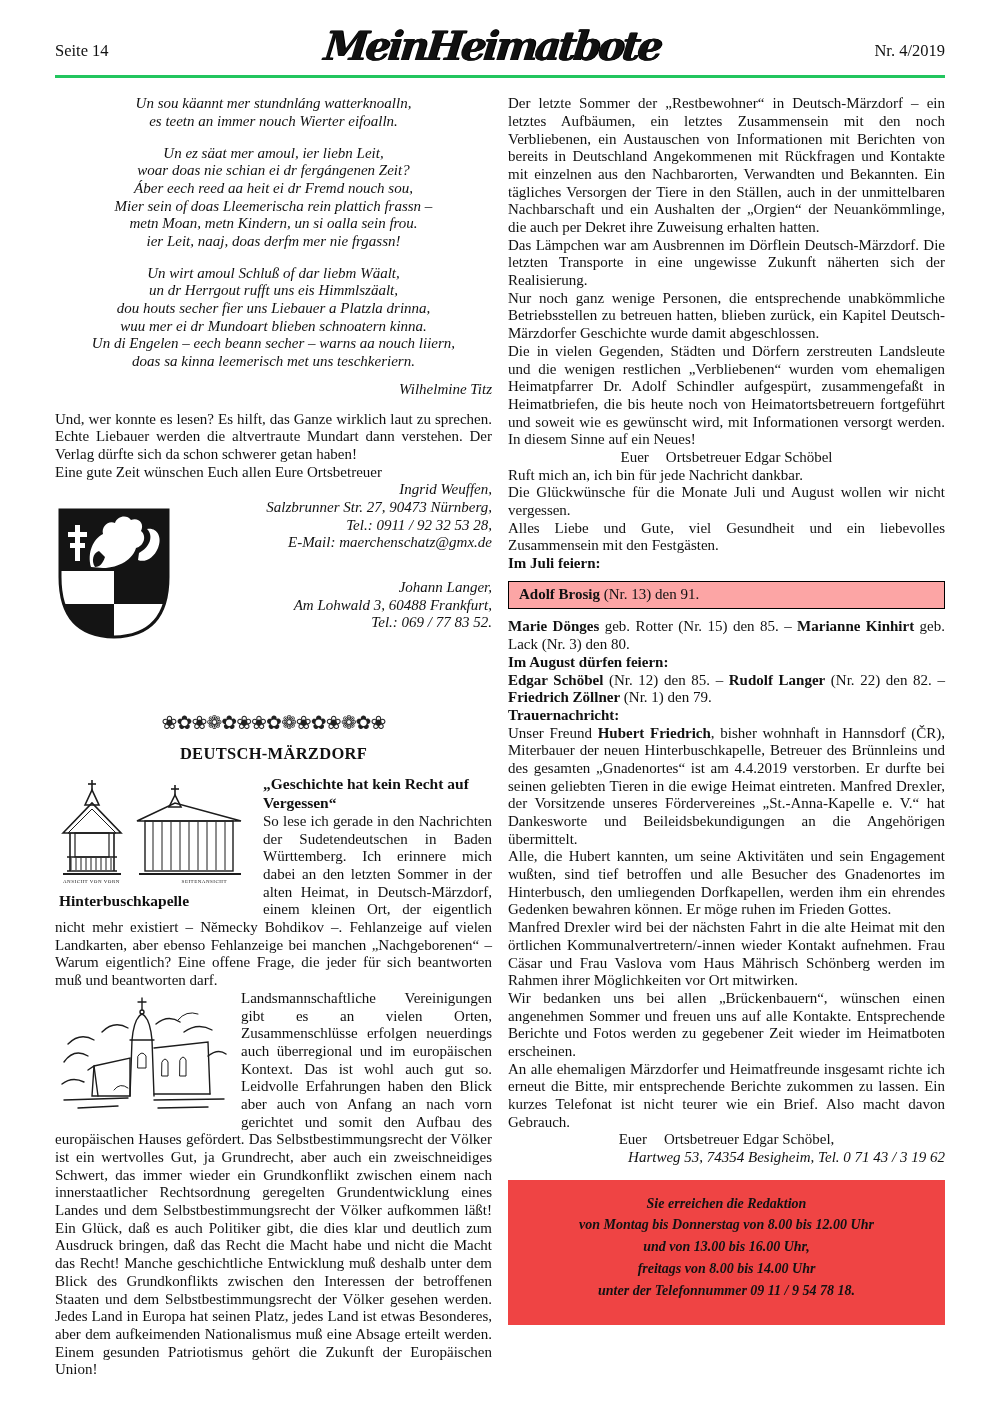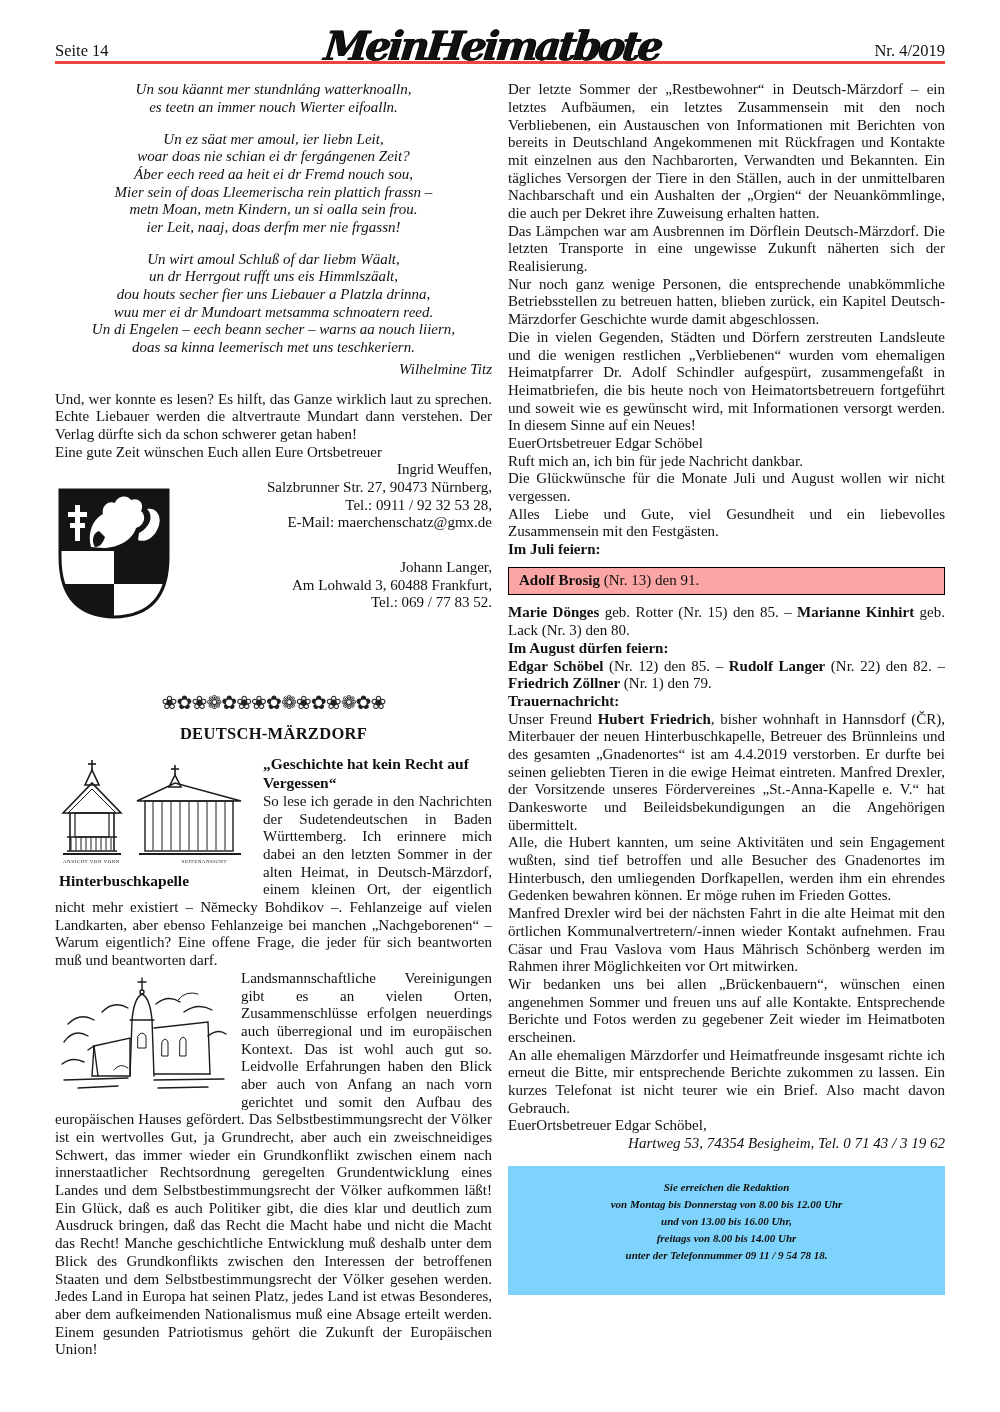--- a/index.html
+++ b/index.html
@@ -1,56 +1,56 @@
 <!DOCTYPE html>
 <html><head>
 <meta charset="utf-8">
 <style>
   html,body{margin:0;padding:0;background:#e8e8e8;}
   .page{width:1000px;height:1412px;background:#ffffff;color:#111;
         font-family:"Liberation Serif",serif;position:relative;overflow:hidden;margin:0 auto;}
   .inner{padding:30px 55px 0 55px;}
   
   .hdr{display:flex;justify-content:space-between;align-items:flex-end;
-       border-bottom:3px solid #ef4444;padding-bottom:0;position:relative;}
+       border-bottom:3px solid #22c55e;padding-bottom:14px;position:relative;}
   .hdr-side{font-size:16.5px;line-height:1;padding-bottom:2px;}
   .masthead{font-family:"DejaVu Serif",serif;font-weight:bold;font-style:italic;
             font-size:40px;line-height:.78;letter-spacing:-3px;transform:skewX(-6deg);
             text-shadow:.7px 0 #000,1.3px 0 #000;white-space:nowrap;}
   
   .cols{display:flex;gap:16px;margin-top:17px;}
   .col{width:437px;font-size:15px;line-height:1.18;text-align:justify;}
   p{margin:0;}
   .gap{}
   .b{font-weight:bold;}
   .it{}
   
   .poem{text-align:center;font-style:italic;}
   .poem .st{margin-bottom:14px;}
   .poem-author{text-align:right;font-style:italic;margin-bottom:12px;}
   
-  .contact{text-align:right;min-height:222px;}
+  .contact{text-align:right;font-style:italic;min-height:222px;}
   .coa{float:left;margin:24px 8px 0 0;}
   .contact .blk2{margin-top:27px;}
   
   .divider{clear:both;text-align:center;font-family:"DejaVu Sans",sans-serif;
            font-size:19px;letter-spacing:-1px;color:#222;margin:8px 0 10px;}
   .dm-heading{text-align:center;font-weight:bold;font-size:16.5px;letter-spacing:.3px;margin:6px 0 12px;}
   .fig-chapel{float:left;width:198px;margin:2px 10px 2px 0;text-align:left;}
   .tiny-caps{display:flex;justify-content:space-between;width:186px;
              font-size:5px;line-height:1;letter-spacing:.5px;padding:0 14px 0 8px;box-sizing:border-box;}
   .fig-caption{font-weight:bold;font-size:15.5px;margin-top:8px;padding-left:4px;}
   .fig-church{float:left;width:178px;margin:6px 8px 2px 0;}
   .sub-bold{font-weight:bold;font-size:15.5px;line-height:1.22;text-align:left;}
   
-  .sigrow{display:flex;justify-content:flex-start;}
+  .sigrow{display:flex;justify-content:center;gap:17px;}
   .sig-right{text-align:right;font-style:italic;}
   .july-box{border:1.5px solid #000;background:#fca5a5;padding:4px 0 5px 10px;margin:8px 0 9px 0;}
-  .red-box{background:#7dd3fc;margin-top:13px;padding:13px 10px 31px 10px;text-align:center;
-           font-weight:bold;font-style:italic;font-size:11px;line-height:1.55;}
+  .red-box{background:#ef4444;margin-top:13px;padding:13px 10px 24px 10px;text-align:center;
+           font-weight:bold;font-style:italic;font-size:14px;line-height:1.55;}
   svg{display:block;}
 </style>
 </head>
 <body>
 
 <div class="page">
   <div class="inner">
 
     <div class="hdr">
       <div class="hdr-side">Seite 14</div>
@@ -68,25 +68,25 @@
             <div>es teetn an immer nouch Wierter eifoalln.</div>
           </div>
           <div class="st">
             <div>Un ez säat mer amoul, ier liebn Leit,</div>
             <div>woar doas nie schian ei dr fergángenen Zeit?</div>
             <div>Áber eech reed aa heit ei dr Fremd nouch sou,</div>
             <div>Mier sein of doas Lleemerischa rein plattich frassn –</div>
             <div>metn Moan, metn Kindern, un si oalla sein frou.</div>
             <div>ier Leit, naaj, doas derfm mer nie frgassn!</div>
           </div>
-          <div class="st" style="margin-bottom:4px;">
+          <div class="st" style="margin-bottom:10px;">
             <div>Un wirt amoul Schluß of dar liebm Wäalt,</div>
             <div>un dr Herrgout rufft uns eis Himmlszäalt,</div>
             <div>dou houts secher fier uns Liebauer a Platzla drinna,</div>
-            <div>wuu mer ei dr Mundoart metsamma schnoatern reed.</div>
+            <div>wuu mer ei dr Mundoart blieben schnoatern kinna.</div>
             <div>Un di Engelen – eech beann secher – warns aa nouch liiern,</div>
             <div>doas sa kinna leemerisch met uns teschkeriern.</div>
           </div>
         </div>
         <div class="poem-author">Wilhelmine Titz</div>
 
         <p>Und, wer konnte es lesen? Es hilft, das Ganze wirklich laut zu sprechen. Echte Liebauer werden die altvertraute Mundart dann verstehen. Der Verlag dürfte sich da schon schwerer getan haben!</p>
         <p style="text-align:left;">Eine gute Zeit wünschen Euch allen Eure Ortsbetreuer</p>
 
         <div class="contact">

